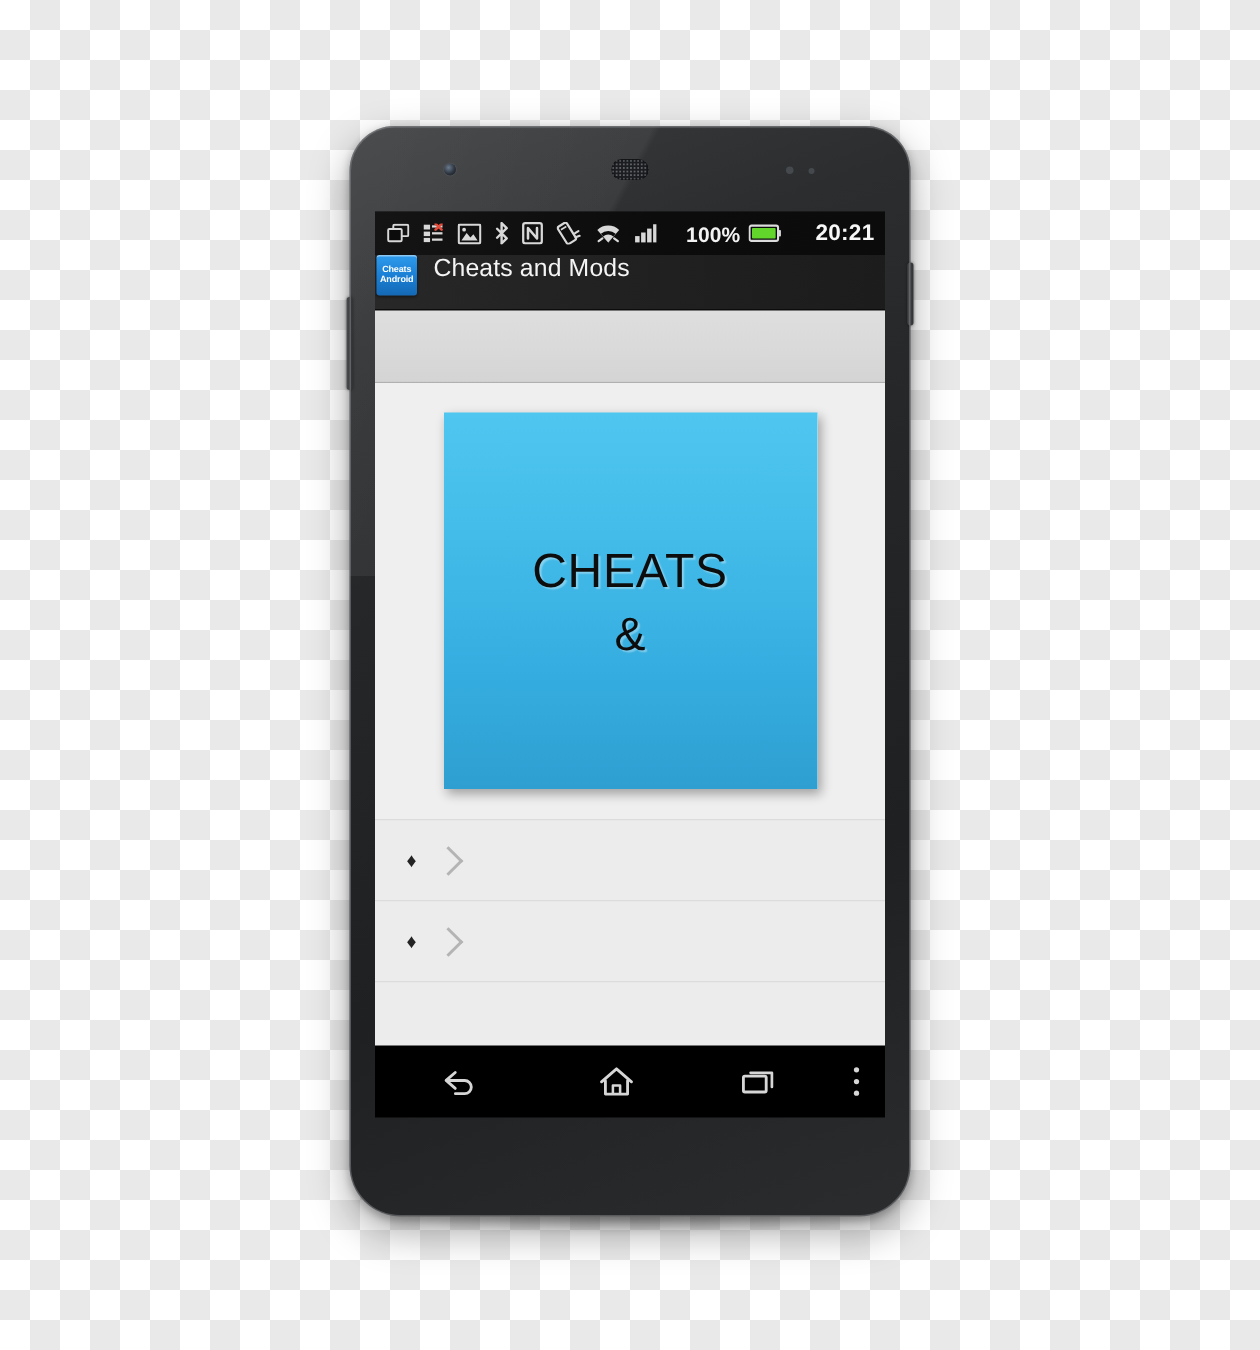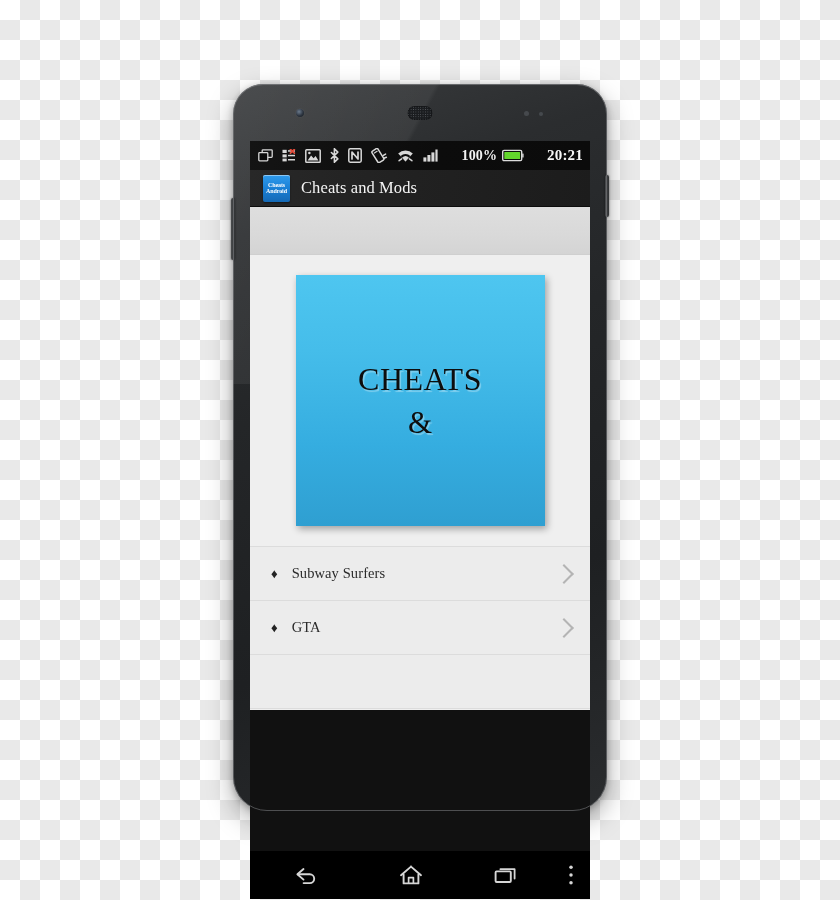--- a/index.html
+++ b/index.html
@@ -110,24 +110,23 @@
   }
   #proximity-sensors span:nth-child(1) { left: 0; }
   #proximity-sensors span:nth-child(2) { left: 15px; width: 4px; height: 4px; top: 1px; }
 
   
   #screen {
     position: absolute;
     left: 17px;
     top: 57px;
     width: 340px;
-    height: 758px;
+    height: 604px;
     background: #111;
     overflow: hidden;
-    font-family: Liberation Serif, serif;
   }
 
   
   #status-bar {
     height: 29px;
     background: linear-gradient(96deg, #141414 0%, #0c0c0c 55%, #0b0b0b 100%);
     display: flex;
     align-items: center;
     padding: 0 7px 0 8px;
     box-sizing: border-box;
@@ -158,22 +157,21 @@
     letter-spacing: 0.2px;
     line-height: 1;
     margin-left: 18px;
   }
 
   
   #action-bar {
     height: 37px;
     background: linear-gradient(100deg, #282828 0%, #212121 48%, #1c1c1c 100%);
     display: flex;
-    align-items: center;
-    padding-left: 13px;
+    padding-left: 1px;
     box-sizing: border-box;
     border-bottom: 1px solid #0c0c0c;
   }
   #app-icon {
     width: 27px; height: 27px;
     border-radius: 2px;
     background: linear-gradient(180deg, #2f9bed 0%, #1a7fd4 52%, #1569b5 100%);
     box-shadow: inset 0 1px 0 rgba(255,255,255,0.45), 0 1px 2px rgba(0,0,0,0.45);
     display: flex;
     flex-direction: column;
@@ -433,27 +431,25 @@
         <div id="splash-image">
           <div id="splash-line-cheats">Cheats</div>
           <div id="splash-line-amp">&amp;</div>
         </div>
       </div>
 
       <div id="game-list">
 
         <div class="list-item">
           <span class="list-bullet">♦</span>
-          <span class="list-label">Subway Surfers</span>
           <span class="list-chevron"></span>
         </div>
 
         <div class="list-item">
           <span class="list-bullet">♦</span>
-          <span class="list-label">GTA</span>
           <span class="list-chevron"></span>
         </div>
 
         <div class="list-item">
           <span class="list-label"></span>
         </div>
 
       </div>
     </div>
 

